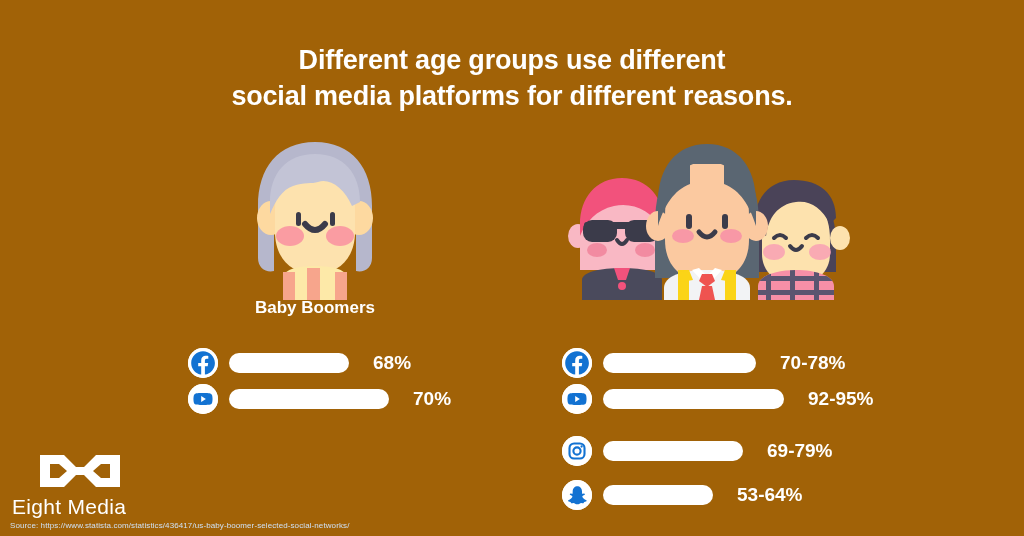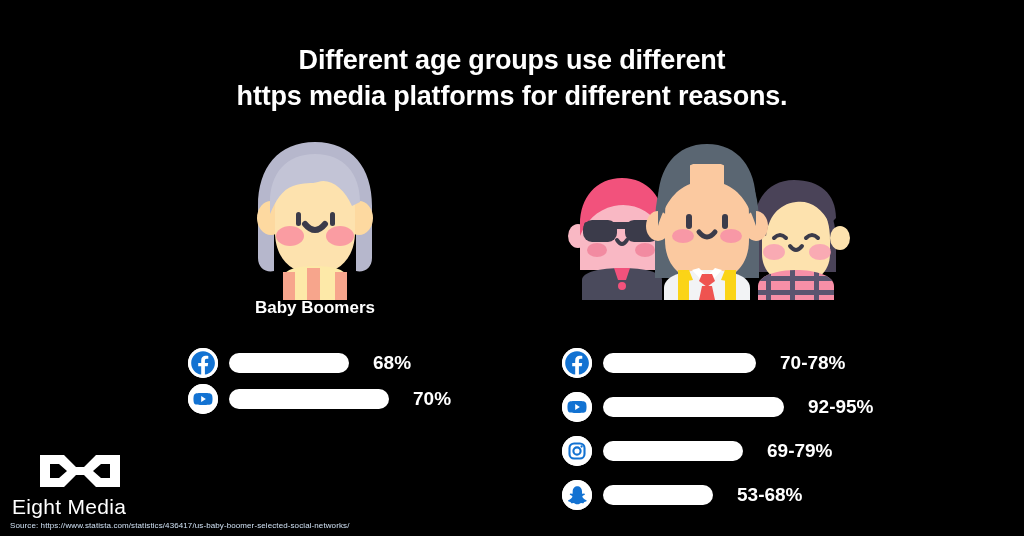--- a/index.html
+++ b/index.html
@@ -9,21 +9,21 @@
   body {
     width: 1024px;
     height: 536px;
     overflow: hidden;
     font-family: "Liberation Sans", sans-serif;
   }
   #canvas {
     position: relative;
     width: 1024px;
     height: 536px;
-    background: #000000;
+    background: #a16207;
     overflow: hidden;
   }
 
   
   .title {
     position: absolute;
     left: 0;
     top: 42px;
     width: 1024px;
     text-align: center;
@@ -110,21 +110,21 @@
   #people-boomer { left: 238px; top: 140px; }
   #people-young  { left: 552px; top: 140px; }
 </style>
 </head>
 <body>
 
 <div id="canvas">
 
   <div class="title">
     <span class="line">Different age groups use different</span>
-    <span class="line">https media platforms for different reasons.</span>
+    <span class="line">social media platforms for different reasons.</span>
   </div>
 
   <svg class="people" id="people-boomer" width="155" height="160" viewBox="0 0 155 160">
 
     <path d="M77 2 C40 2 20 28 20 66 L20 118 C20 128 28 133 36 131 L36 60 C36 34 54 20 77 20 C100 20 118 34 118 60 L118 131 C126 133 134 128 134 118 L134 66 C134 28 114 2 77 2 Z" fill="#b6b7cc"></path>
 
     <ellipse cx="33" cy="78" rx="14" ry="17" fill="#fdd9a0"></ellipse>
     <ellipse cx="121" cy="78" rx="14" ry="17" fill="#fdd9a0"></ellipse>
 
     <path d="M77 22 C103 22 117 40 117 70 L117 92 C117 118 101 134 77 134 C53 134 37 118 37 92 L37 70 C37 40 51 22 77 22 Z" fill="#fde2ae"></path>
@@ -243,21 +243,21 @@
     <span class="icon-badge">
       <svg width="30" height="30" viewBox="0 0 30 30">
         <circle cx="15" cy="15" r="15" fill="#ffffff"></circle>
         <path d="M15 3.2C8.5 3.2 3.2 8.4 3.2 14.9c0 5.9 4.3 10.8 10 11.7v-8.3H10.2v-3.4h3V12.3c0-3 1.8-4.6 4.5-4.6 1.3 0 2.6.23 2.6.23v2.9h-1.5c-1.5 0-1.9.92-1.9 1.86v2.23h3.3l-.53 3.4h-2.77V26.6c5.7-.9 10-5.8 10-11.7C26.8 8.4 21.5 3.2 15 3.2z" fill="#1272d2"></path>
       </svg>
     </span>
     <span class="bar-track" style="width:153px;"></span>
     <span class="bar-value">70-78%</span>
   </div>
 
-  <div class="bar-row" id="row-y1" style="left:562px; top:392px;text-align:right;">
+  <div class="bar-row" id="row-y1" style="left:562px; top:384px;text-align:right;">
     <span class="icon-badge">
       <svg width="30" height="30" viewBox="0 0 30 30">
         <circle cx="15" cy="15" r="15" fill="#ffffff"></circle>
         <path d="M24.1 11.3a2.6 2.6 0 0 0-1.83-1.84C20.65 9 15 9 15 9s-5.65 0-7.27.46A2.6 2.6 0 0 0 5.9 11.3C5.45 12.93 5.45 15 5.45 15s0 2.07.45 3.7a2.6 2.6 0 0 0 1.83 1.84C9.35 21 15 21 15 21s5.65 0 7.27-.46a2.6 2.6 0 0 0 1.83-1.84c.45-1.63.45-3.7.45-3.7s0-2.07-.45-3.7z" fill="#1272d2"></path>
         <path d="M13.2 18.1l4.7-3.1-4.7-3.1z" fill="#ffffff"></path>
       </svg>
     </span>
     <span class="bar-track" style="width:181px;"></span>
     <span class="bar-value">92-95%</span>
   </div>
@@ -276,21 +276,21 @@
   </div>
 
   <div class="bar-row" id="row-y3" style="left:562px; top:480px;">
     <span class="icon-badge">
       <svg width="30" height="30" viewBox="0 0 30 30">
         <circle cx="15" cy="15" r="15" fill="#ffffff"></circle>
         <path d="M15 6.2c3.1 0 5 2.1 5 5.1 0 1 .1 1.9.1 2.4.5.2 1.1-.3 1.6-.3.6 0 1.2.4 1.2.9 0 .7-1 1-1.9 1.4-.4.2-.7.4-.7.7 0 .9 2.1 3.3 4 3.8.3.1.4.3.4.5 0 .6-1.4 1-2.4 1.2-.3.05-.4.2-.45.5-.06.4-.12.8-.5.8-.5 0-1.1-.3-2.1-.3-1.4 0-1.9 1.4-3.9 1.4s-2.5-1.4-3.9-1.4c-1 0-1.6.3-2.1.3-.4 0-.45-.4-.5-.8-.05-.3-.15-.45-.45-.5-1-.2-2.4-.6-2.4-1.2 0-.2.1-.4.4-.5 1.9-.5 4-2.9 4-3.8 0-.3-.3-.5-.7-.7-.9-.4-1.9-.7-1.9-1.4 0-.5.6-.9 1.2-.9.5 0 1.1.5 1.6.3 0-.5.1-1.4.1-2.4 0-3 1.9-5.1 5-5.1z" fill="#1272d2"></path>
       </svg>
     </span>
     <span class="bar-track" style="width:110px;"></span>
-    <span class="bar-value">53-68%</span>
+    <span class="bar-value">53-64%</span>
   </div>
 
   <div id="logo-wrap">
     <svg id="logo-mark" width="92" height="44" viewBox="0 0 92 44">
       <path d="M6 6 L30 6 L42 18 L50 18 L62 6 L86 6 L86 38 L62 38 L50 26 L42 26 L30 38 L6 38 Z
                M16 15 L16 29 L25 29 L33 22 L25 15 Z
                M76 15 L67 15 L59 22 L67 29 L76 29 Z" fill="#ffffff" fill-rule="evenodd"></path>
     </svg>
     <div id="logo-text">Eight Media</div>
   </div>

